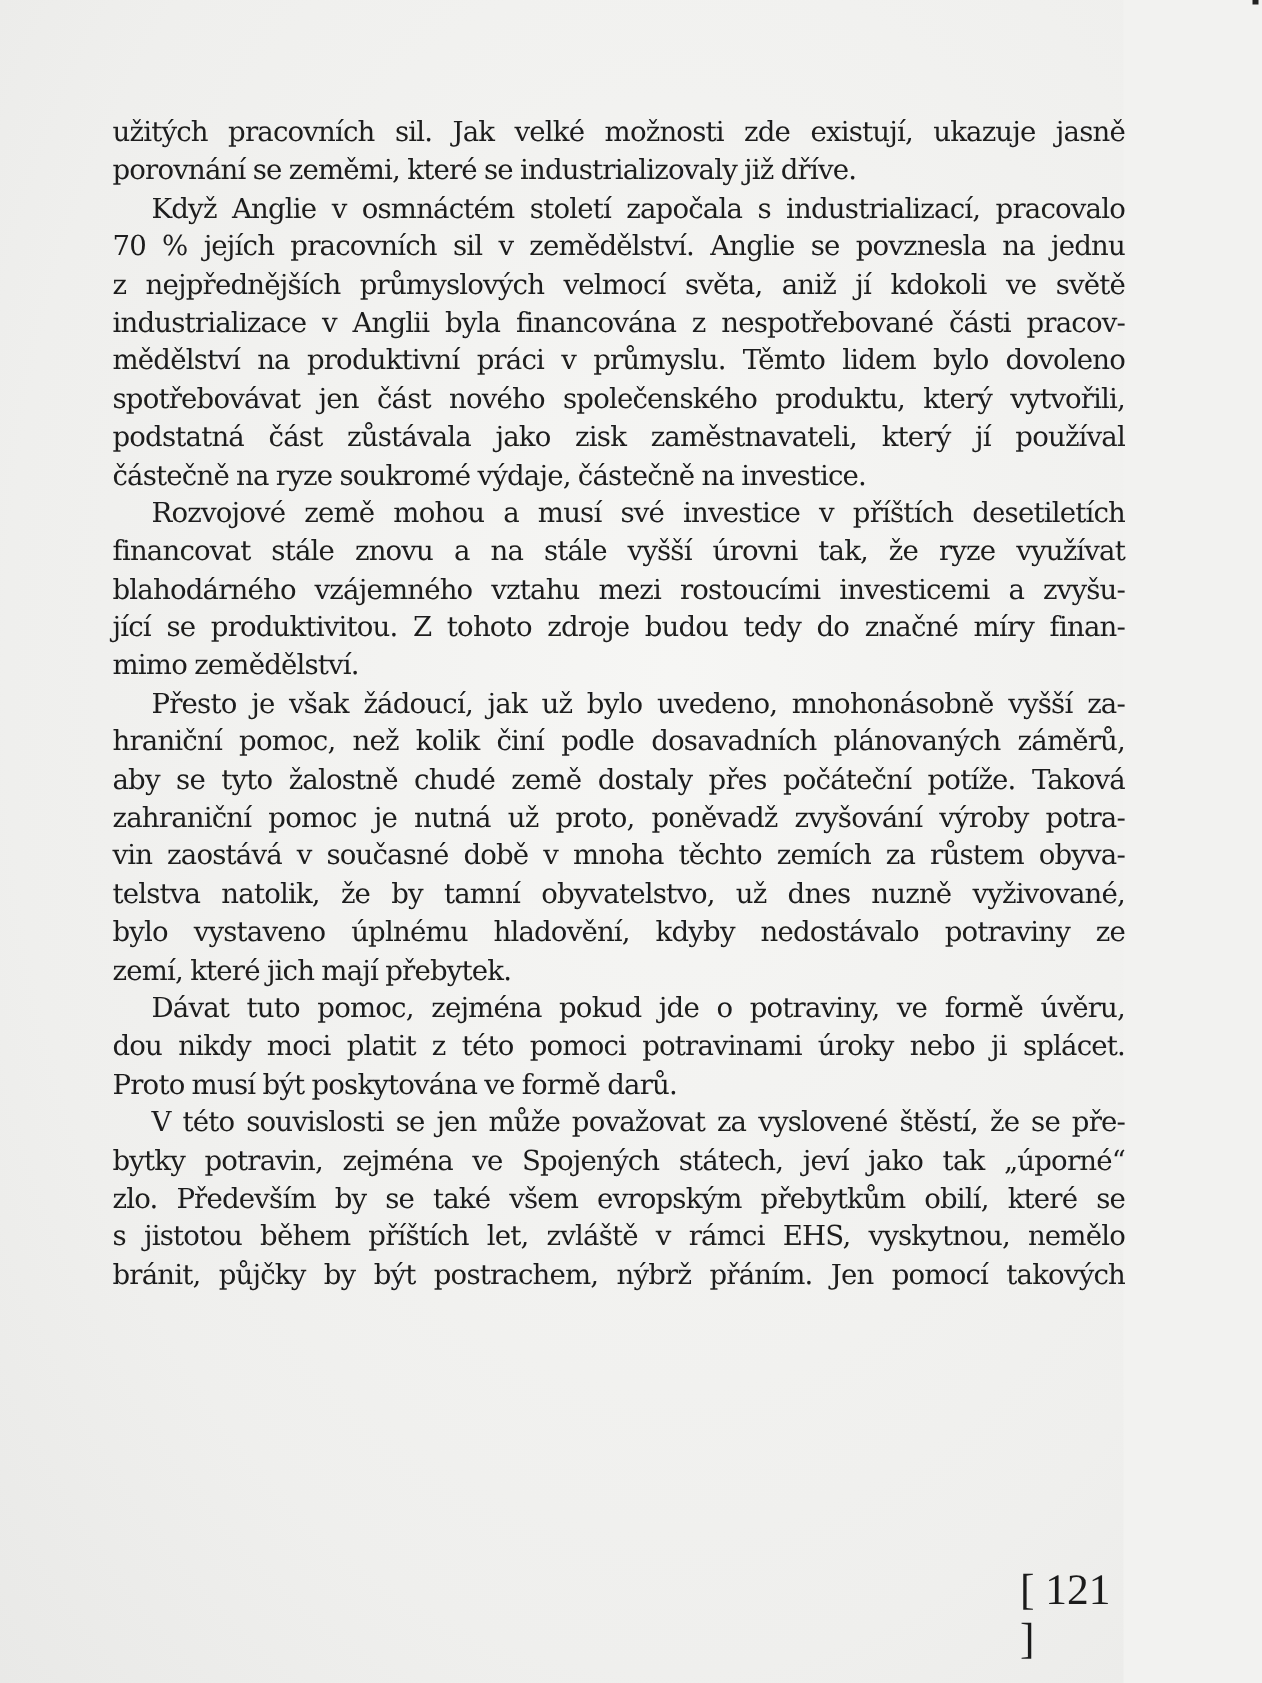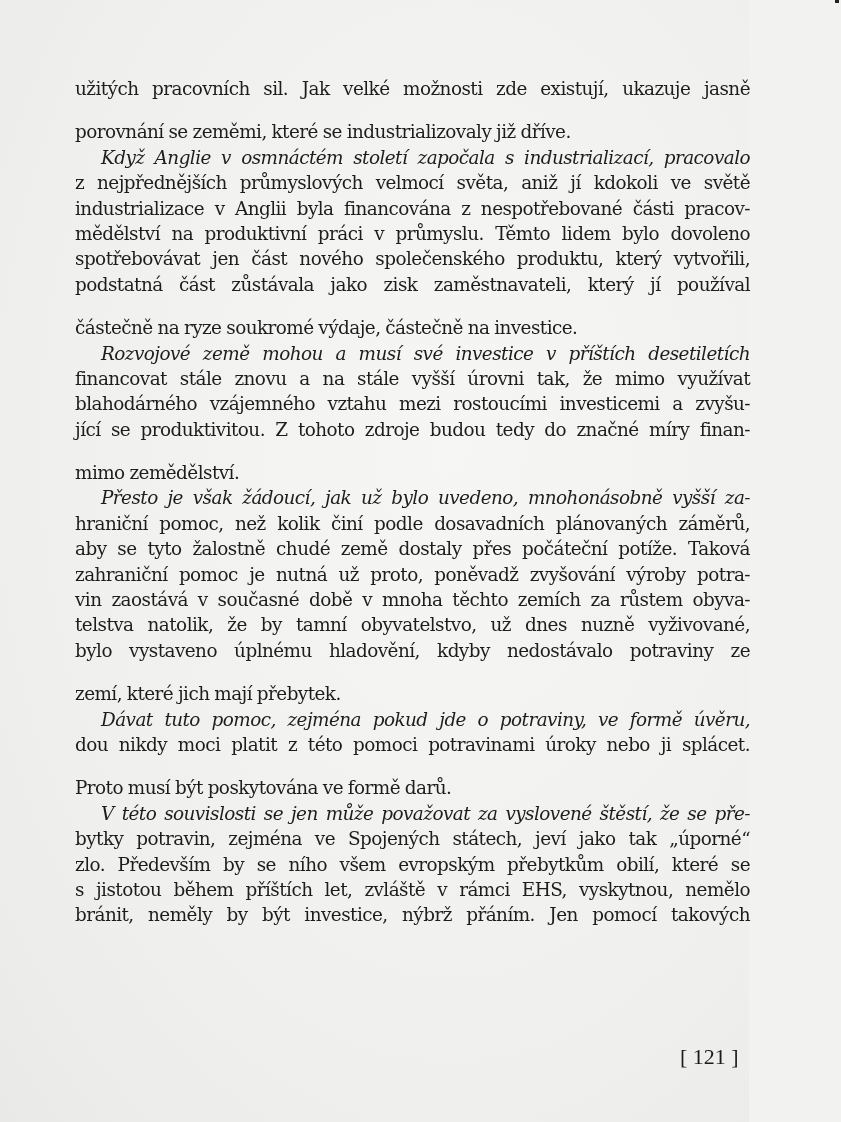--- a/index.html
+++ b/index.html
@@ -41,32 +41,30 @@
     }
     .line {
       display: block;
       text-align: justify;
       text-align-last: justify;
       white-space: nowrap;
       height: 25.4px;
     }
     .line.last {
       text-align-last: left;
-      margin-top: 18px;
     }
     .line.indent {
       text-indent: 26px;
-      font-style: italic;
     }
     .page-number {
       position: absolute;
       left: 680px;
       top: 1044px;
       font-family: "Liberation Serif", "DejaVu Serif", serif;
-      font-size: 22px;
+      font-size: 29px;
       color: #1b1b1b;
       letter-spacing: 0px;
     }
     .corner-mark {
       position: absolute;
       left: 835px;
       top: 0px;
       width: 4px;
       height: 3px;
       background: #222;
@@ -77,30 +75,31 @@
 
 <div class="page">
   <div class="corner-mark"></div>
   <div class="text-block" id="text-block">
       <div class="para">
         <span class="line">užitých pracovních sil. Jak velké možnosti zde existují, ukazuje jasně</span>
         <span class="line last">porovnání se zeměmi, které se industrializovaly již dříve.</span>
       </div>
       <div class="para">
         <span class="line indent">Když Anglie v osmnáctém století započala s industrializací, pracovalo</span>
+        <span class="line">70 % jejích pracovních sil v zemědělství. Anglie se povznesla na jednu</span>
         <span class="line">z nejpřednějších průmyslových velmocí světa, aniž jí kdokoli ve světě</span>
         <span class="line">industrializace v Anglii byla financována z nespotřebované části pracov-</span>
         <span class="line">mědělství na produktivní práci v průmyslu. Těmto lidem bylo dovoleno</span>
         <span class="line">spotřebovávat jen část nového společenského produktu, který vytvořili,</span>
         <span class="line">podstatná část zůstávala jako zisk zaměstnavateli, který jí používal</span>
         <span class="line last">částečně na ryze soukromé výdaje, částečně na investice.</span>
       </div>
       <div class="para">
         <span class="line indent">Rozvojové země mohou a musí své investice v příštích desetiletích</span>
-        <span class="line">financovat stále znovu a na stále vyšší úrovni tak, že mimo využívat</span>
+        <span class="line">financovat stále znovu a na stále vyšší úrovni tak, že ryze využívat</span>
         <span class="line">blahodárného vzájemného vztahu mezi rostoucími investicemi a zvyšu-</span>
         <span class="line">jící se produktivitou. Z tohoto zdroje budou tedy do značné míry finan-</span>
         <span class="line last">mimo zemědělství.</span>
       </div>
       <div class="para">
         <span class="line indent">Přesto je však žádoucí, jak už bylo uvedeno, mnohonásobně vyšší za-</span>
         <span class="line">hraniční pomoc, než kolik činí podle dosavadních plánovaných záměrů,</span>
         <span class="line">aby se tyto žalostně chudé země dostaly přes počáteční potíže. Taková</span>
         <span class="line">zahraniční pomoc je nutná už proto, poněvadž zvyšování výroby potra-</span>
         <span class="line">vin zaostává v současné době v mnoha těchto zemích za růstem obyva-</span>
@@ -109,19 +108,19 @@
         <span class="line last">zemí, které jich mají přebytek.</span>
       </div>
       <div class="para">
         <span class="line indent">Dávat tuto pomoc, zejména pokud jde o potraviny, ve formě úvěru,</span>
         <span class="line">dou nikdy moci platit z této pomoci potravinami úroky nebo ji splácet.</span>
         <span class="line last">Proto musí být poskytována ve formě darů.</span>
       </div>
       <div class="para">
         <span class="line indent">V této souvislosti se jen může považovat za vyslovené štěstí, že se pře-</span>
         <span class="line">bytky potravin, zejména ve Spojených státech, jeví jako tak „úporné“</span>
-        <span class="line">zlo. Především by se ního všem evropským přebytkům obilí, které se</span>
+        <span class="line">zlo. Především by se také všem evropským přebytkům obilí, které se</span>
         <span class="line">s jistotou během příštích let, zvláště v rámci EHS, vyskytnou, nemělo</span>
-        <span class="line">bránit, neměly by být investice, nýbrž přáním. Jen pomocí takových</span>
+        <span class="line">bránit, půjčky by být postrachem, nýbrž přáním. Jen pomocí takových</span>
       </div>
     </div>
   <div class="page-number">[ 121 ]</div>
 </div>
 
 </body></html>

